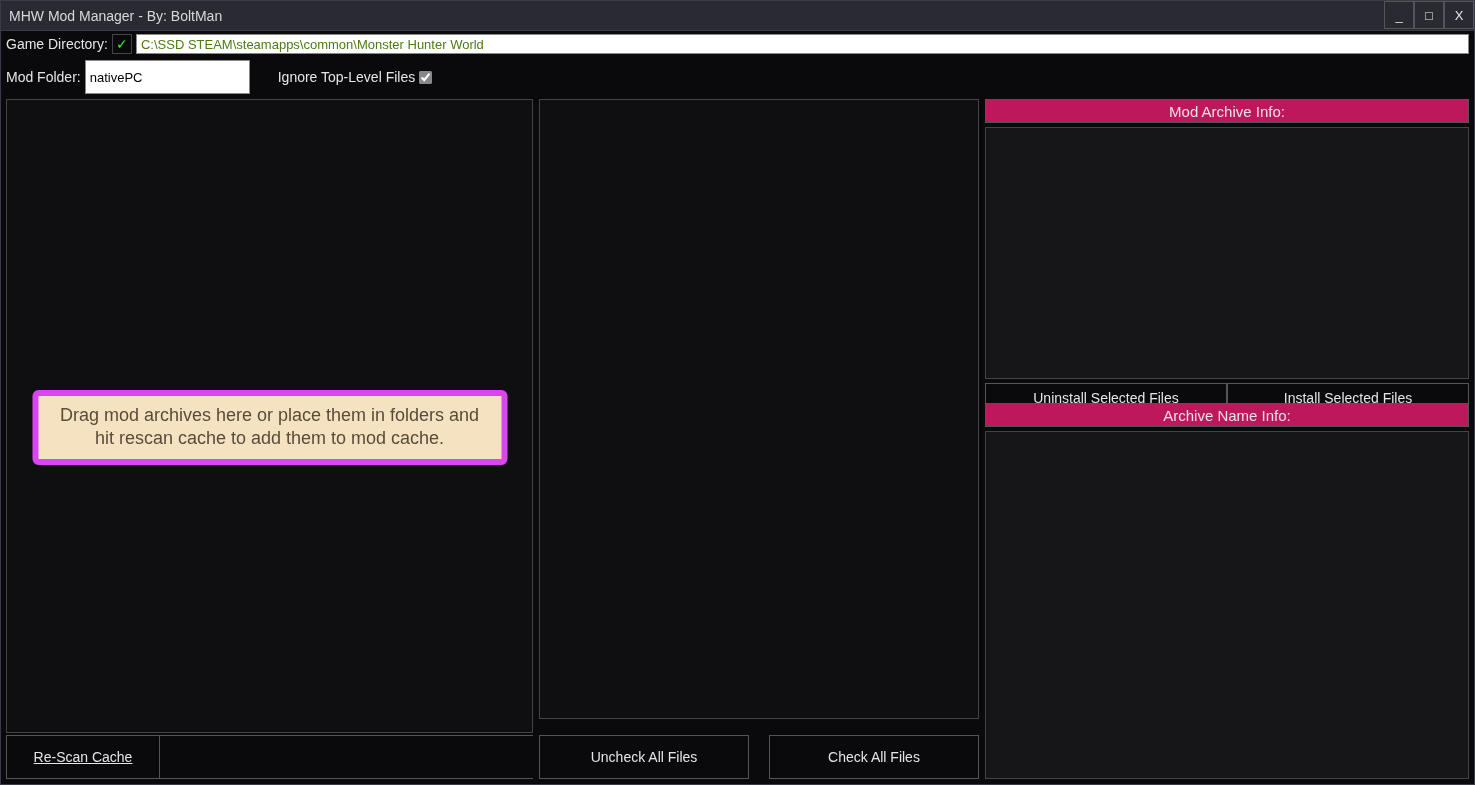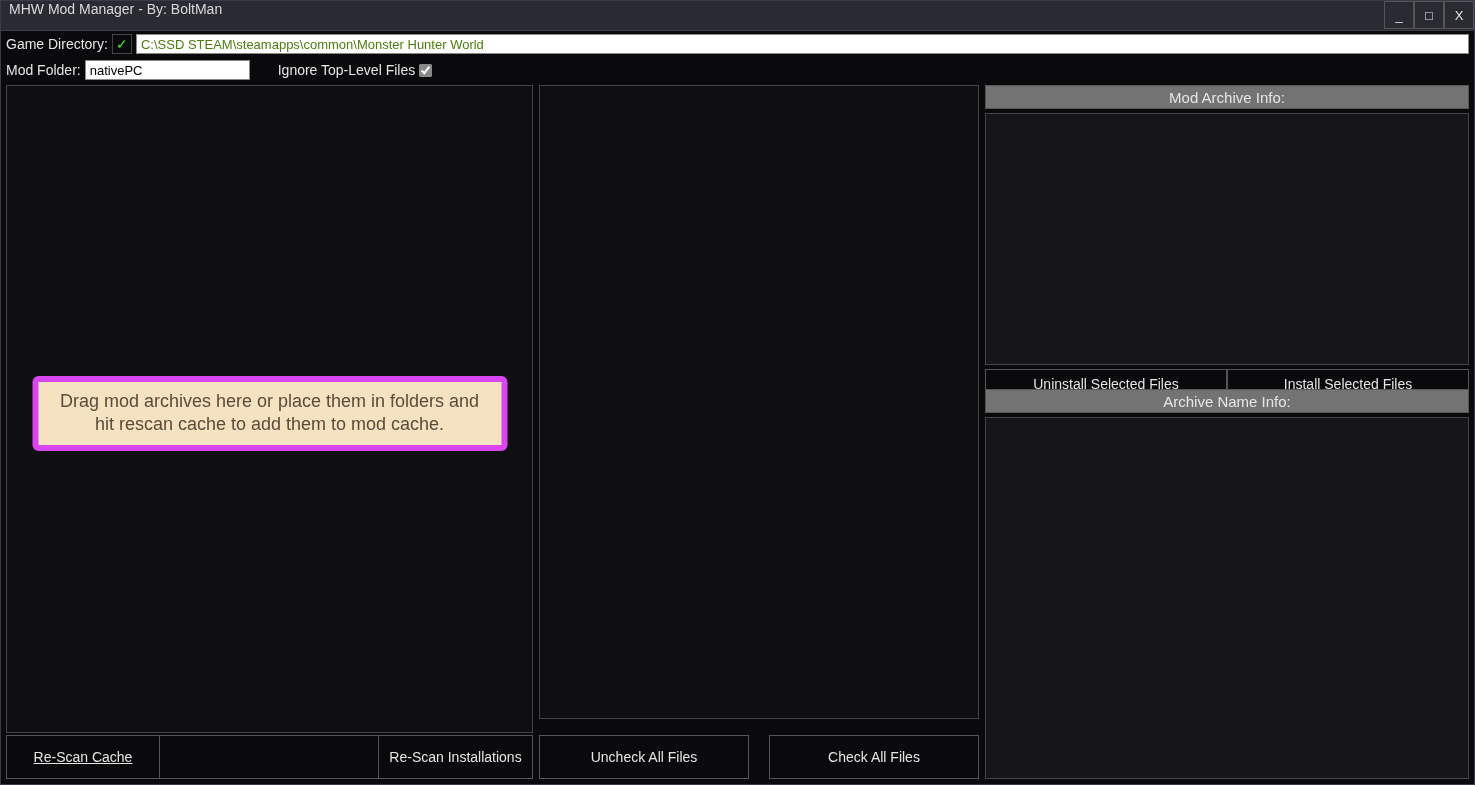--- a/index.html
+++ b/index.html
@@ -17,21 +17,21 @@
     height: 100%;
     border: 1px solid #3a3a48;
     display: flex;
     flex-direction: column;
   }
   .titlebar {
     height: 30px;
     background: #2a2a33;
     border-bottom: 1px solid #3a3a48;
     display: flex;
-    align-items: flex-start;
+    align-items: center;
     padding-left: 8px;
   }
   .titlebar-text {
     flex: 1;
     font-size: 14px;
     color: #d8d8db;
   }
   .win-controls {
     display: flex;
     height: 100%;
@@ -77,21 +77,21 @@
     height: 20px;
     background: #fff;
     color: #4d7c0f;
     border: 1px solid #888;
     padding: 2px 4px;
     font-size: 13px;
     font-family: Arial, sans-serif;
   }
   .mod-folder-input {
     width: 165px;
-    height: 20px;
+    height: 34px;
     background: #fff;
     color: #000;
     border: 1px solid #888;
     padding: 2px 4px;
     font-size: 13px;
     font-family: Arial, sans-serif;
   }
   .checkbox {
     width: 13px;
     height: 13px;
@@ -202,21 +202,21 @@
     min-height: 0;
   }
   .info-header {
     height: 24px;
     border: 1px solid #555;
     display: flex;
     align-items: center;
     justify-content: center;
     font-size: 15px;
     color: #e5e5e5;
-    background: #737373;
+    background: #be185d;
   }
   .info-box {
     border: 1px solid #444;
     background: #161619;
   }
   .archive-info-box { height: 252px; }
   .right-buttons {
     display: flex;
     gap: 0;
     height: 16px;
@@ -264,21 +264,20 @@
 
     <div class="left-panel">
       <div class="mod-list">
         <div class="list-body">
           <div class="drag-hint">Drag mod archives here or place them in folders and hit rescan cache to add them to mod cache.</div>
         </div>
       </div>
       <div class="left-buttons">
         <button class="wide-btn rescan-cache-btn">Re-Scan Cache</button>
         <div class="blank-middle"></div>
-        <button class="wide-btn rescan-install-btn">Re-Scan Installations</button>
       </div>
     </div>
 
     <div class="middle-panel">
       <div class="file-list"></div>
       <div class="middle-buttons">
         <button class="wide-btn">Uncheck All Files</button>
         <button class="wide-btn">Check All Files</button>
       </div>
     </div>

